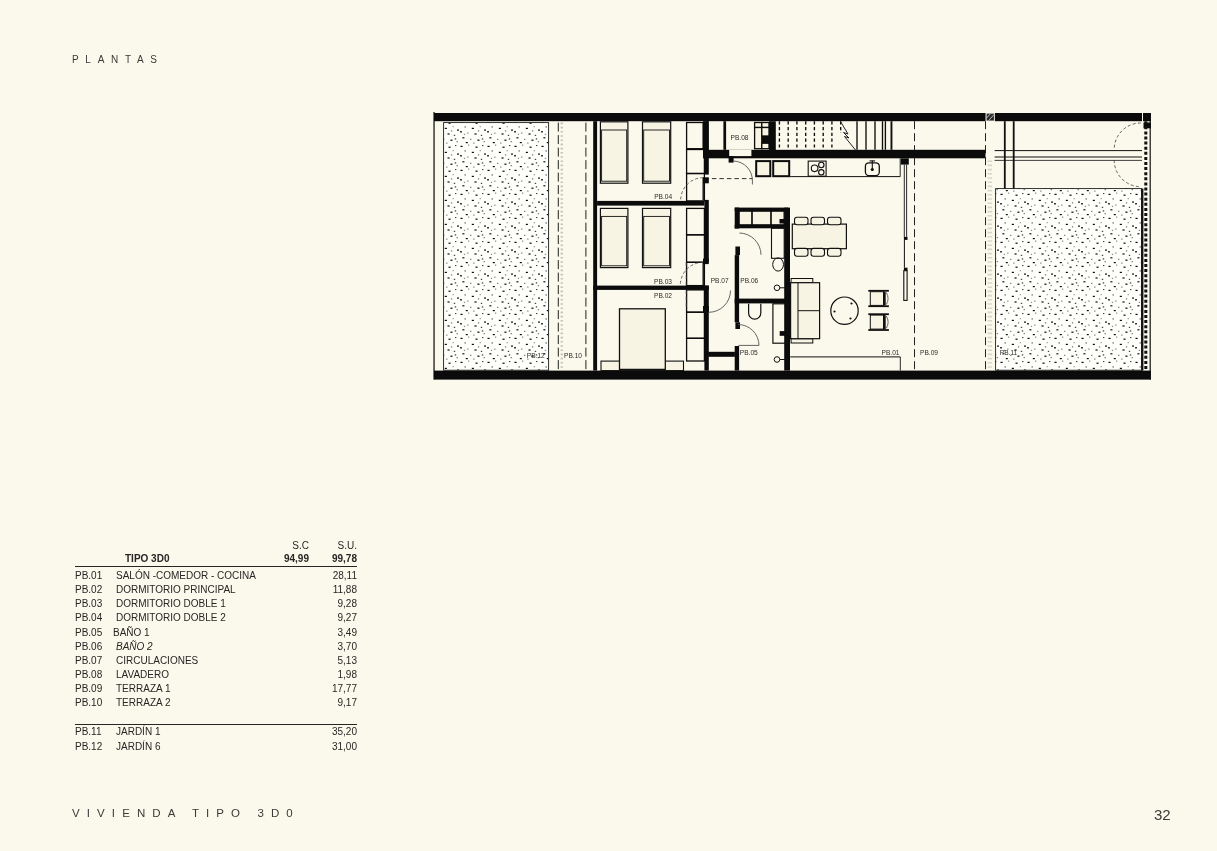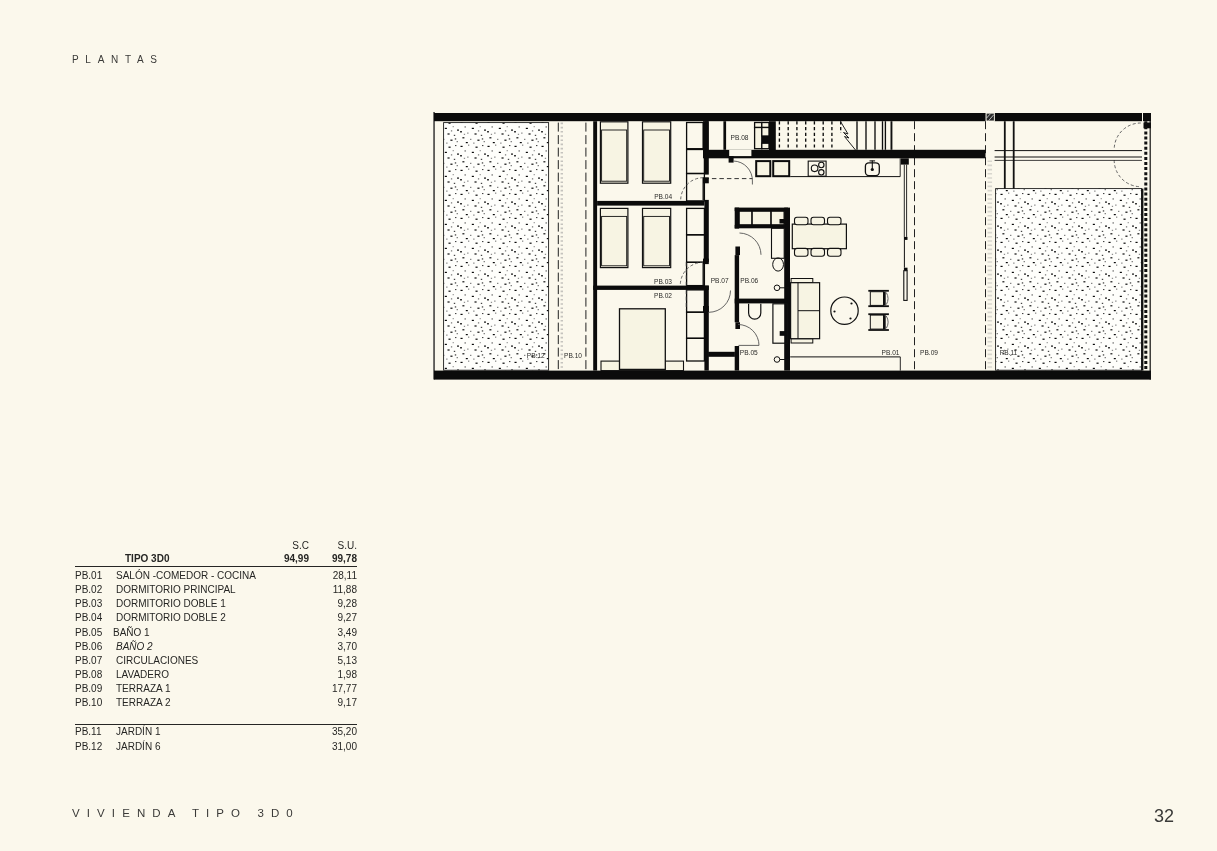--- a/index.html
+++ b/index.html
@@ -323,13 +323,13 @@
 
   <div style="height:1.4px;background:#262624;margin-top:13.5px;margin-bottom:0px;"></div>
   <div style="line-height:14.16px;">
     <div style="position:relative;"><span>PB.11</span><span style="position:absolute;left:41px;">JARDÍN 1</span><span style="position:absolute;right:0;">35,20</span></div>
     <div style="position:relative;"><span>PB.12</span><span style="position:absolute;left:41px;">JARDÍN 6</span><span style="position:absolute;right:0;">31,00</span></div>
   </div>
 </div>
 
 <div class="abs lbl" style="left:72px;top:806.5px;font-size:11.5px;letter-spacing:7.1px;color:#3a3a38;">VIVIENDA TIPO 3D0</div>
 
-<div class="abs lbl" style="left:1154px;top:805.5px;font-size:18px;color:#3a3a38;">32</div>
+<div class="abs lbl" style="left:1154px;top:805.5px;font-size:15px;color:#3a3a38;">32</div>
 
 </body></html>

